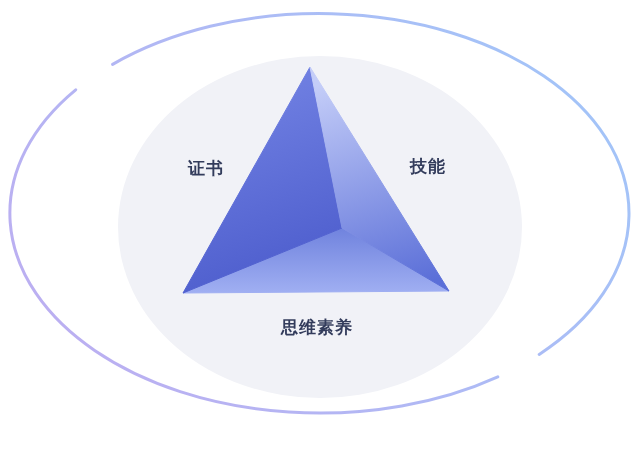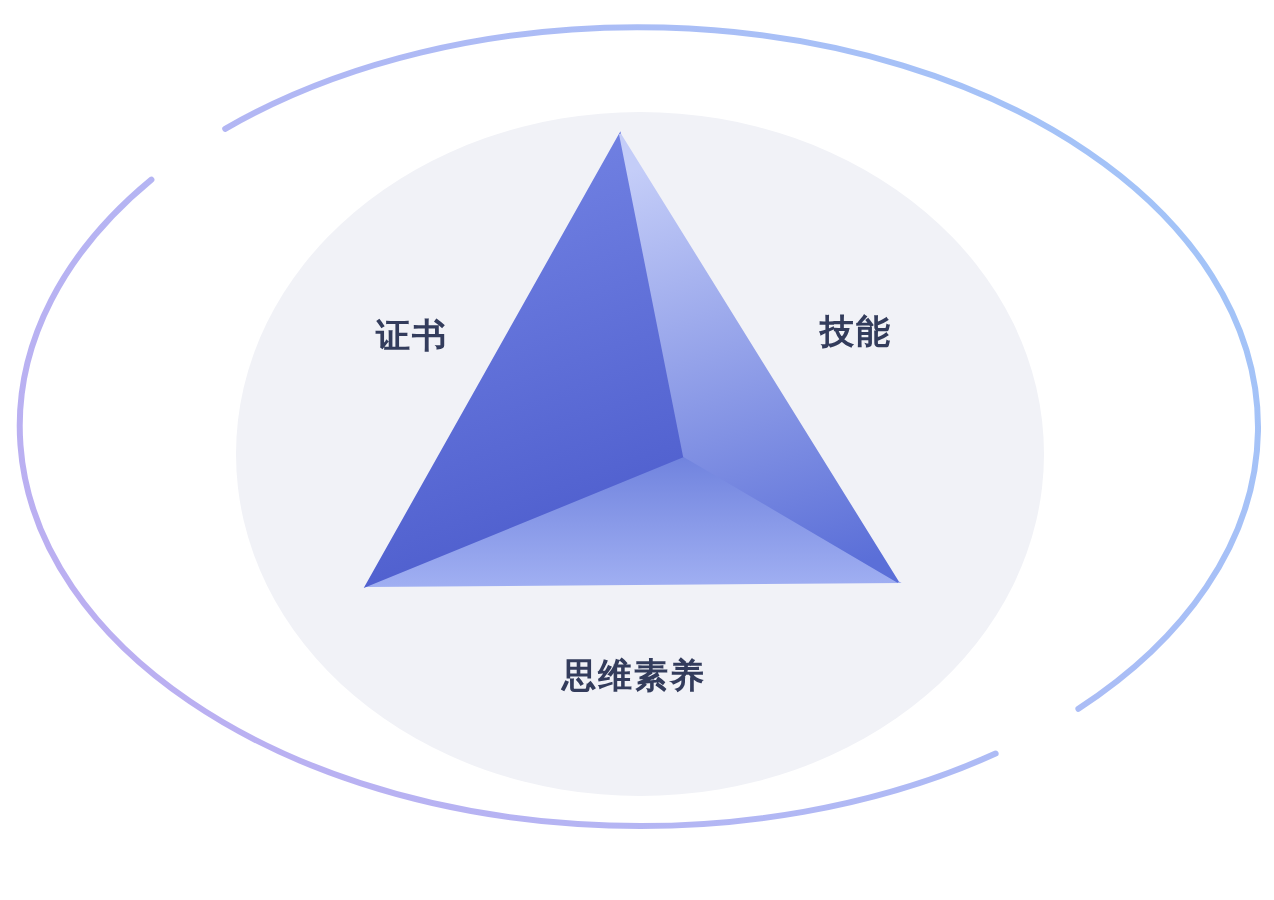--- a/index.html
+++ b/index.html
@@ -25,21 +25,21 @@
     transform: translate(-50%, -50%);
     font-size: 17px;
     font-weight: 600;
     letter-spacing: 1px;
     color: #333c5c;
     white-space: nowrap;
     user-select: none;
   }
   .label-left   { left: 206px; top: 168px; }
   .label-right  { left: 428px; top: 166px; }
-  .label-bottom { left: 317px; top: 338px; }
+  .label-bottom { left: 317px; top: 327px; }
 </style>
 </head>
 <body>
 
 <div class="stage">
 
   <svg width="637" height="450" viewBox="0 0 637 450">
     <defs>
       <linearGradient id="ringGrad" gradientUnits="userSpaceOnUse" x1="637" y1="0" x2="0" y2="450">
         <stop offset="0" stop-color="#9fc7f9"></stop>

